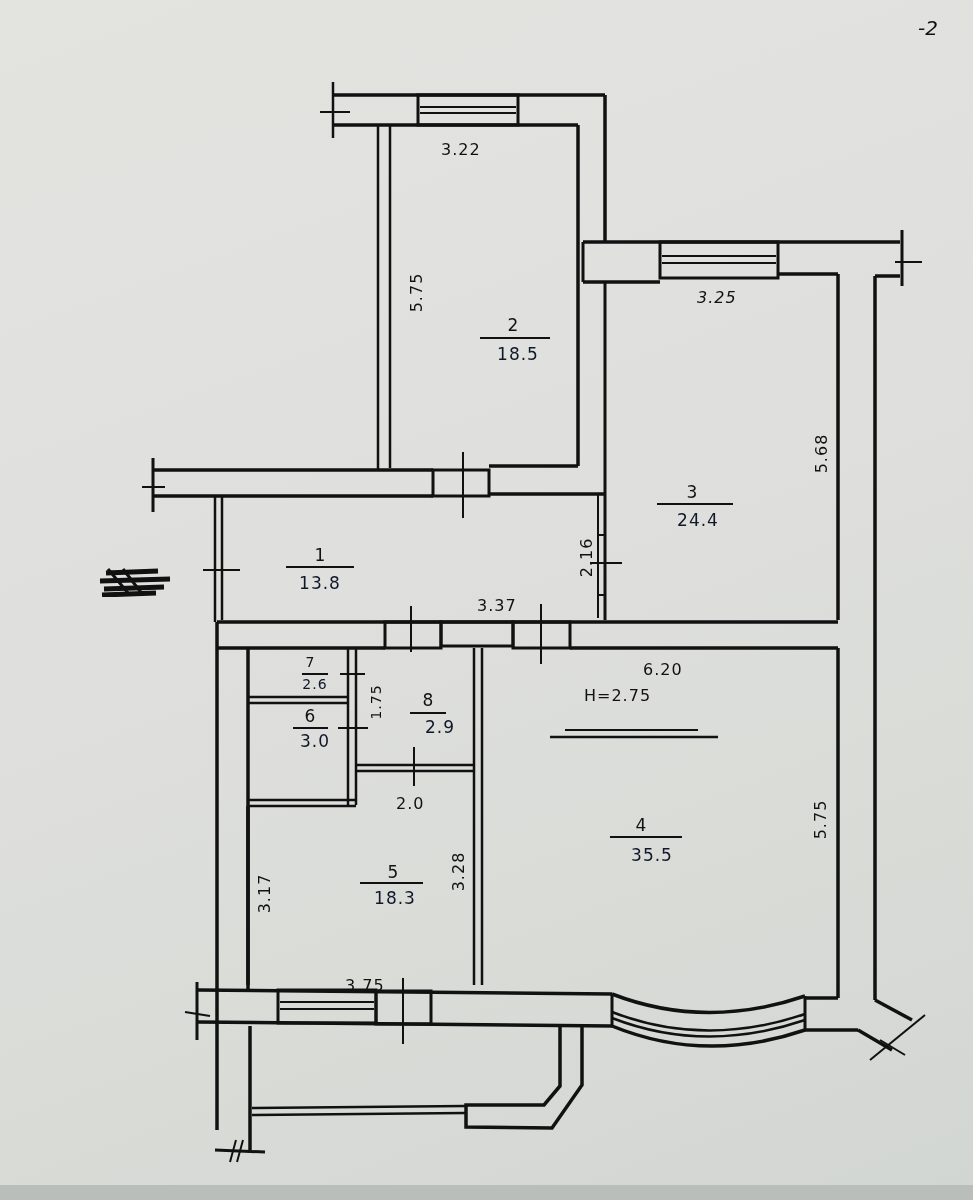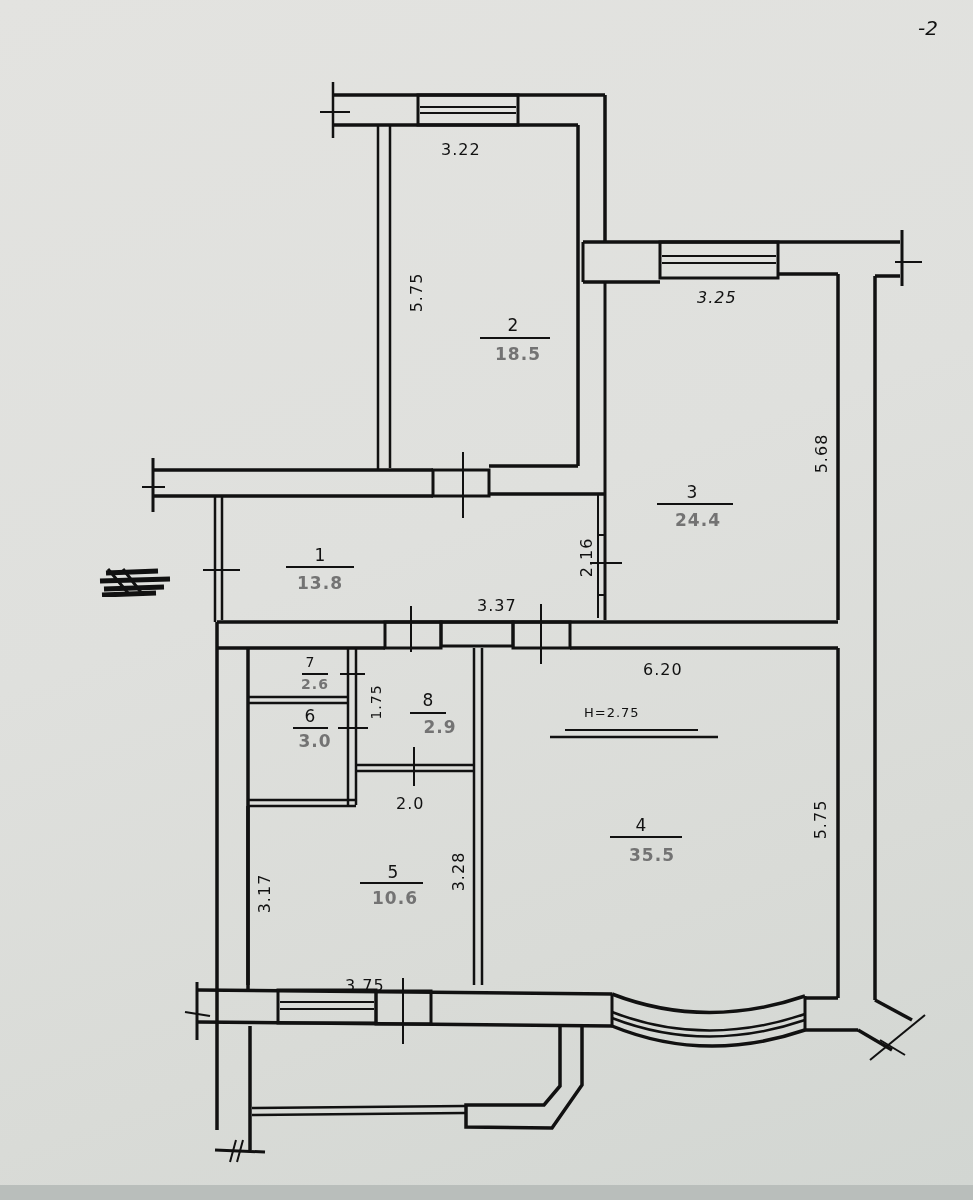--- a/index.html
+++ b/index.html
@@ -18,21 +18,21 @@
     background: #b9bebb;
   }
   svg.plan { position: absolute; left: 0; top: 0; }
   .lbl {
     position: absolute; color: #111;
     font-family: "DejaVu Sans", sans-serif;
     font-size: 16px; letter-spacing: 1px; white-space: nowrap;
   }
   .rot { transform: rotate(-90deg); transform-origin: center center; }
   .room-no { position: absolute; font-size: 17px; color: #111; text-align: center; }
-  .room-area { position: absolute; font-size: 17px; color: #737373; text-align: center; letter-spacing: 1px; font-weight: bold; }
+  .room-area { position: absolute; font-size: 17px; color: #0f172a; text-align: center; letter-spacing: 1px; }
   .frac-line { position: absolute; height: 2px; background: #111; }
   .page-mark { position: absolute; left: 918px; top: 16px; font-size: 20px; color: #111; font-style: italic; }
   .blot { position: absolute; left: 98px; top: 565px; width: 80px; height: 32px; }
 </style>
 </head>
 <body>
 
 <div class="paper"></div>
 <div class="bottom-edge"></div>
 
@@ -210,22 +210,22 @@
 
 <div class="lbl rot" style="left:356px;top:694px;width:40px;text-align:center;font-size:14px;">1.75</div>
 <div class="room-no" style="left:418px;top:690px;width:20px;">8</div>
 <div class="frac-line" style="left:410px;top:712px;width:36px;"></div>
 <div class="room-area" style="left:420px;top:717px;width:40px;">2.9</div>
 <div class="lbl" style="left:396px;top:778px;margin-top:16px;">2.0</div>
 
 <div class="lbl rot" style="left:244px;top:884px;width:40px;text-align:center;">3.17</div>
 <div class="room-no" style="left:378px;top:862px;width:30px;">5</div>
 <div class="frac-line" style="left:360px;top:882px;width:63px;"></div>
-<div class="room-area" style="left:368px;top:888px;width:54px;">10.6</div>
+<div class="room-area" style="left:368px;top:888px;width:54px;">18.3</div>
 <div class="lbl rot" style="left:438px;top:862px;width:40px;text-align:center;">3.28</div>
 <div class="lbl" style="left:345px;top:976px;">3.75</div>
 
 <div class="lbl" style="left:643px;top:660px;">6.20</div>
-<div class="lbl" style="left:584px;top:705px;font-size:13px;">H=2.75</div>
+<div class="lbl" style="left:584px;top:686px;font-size:16px;">H=2.75</div>
 <div class="room-no" style="left:626px;top:815px;width:30px;">4</div>
 <div class="frac-line" style="left:610px;top:836px;width:72px;"></div>
 <div class="room-area" style="left:622px;top:845px;width:60px;">35.5</div>
 <div class="lbl rot" style="left:800px;top:810px;width:40px;text-align:center;">5.75</div>
 
 </body></html>

